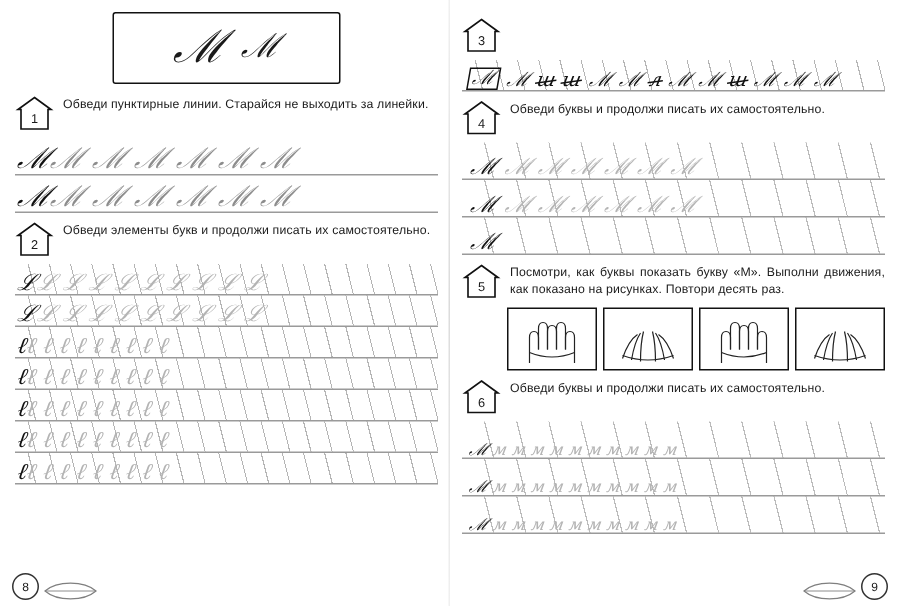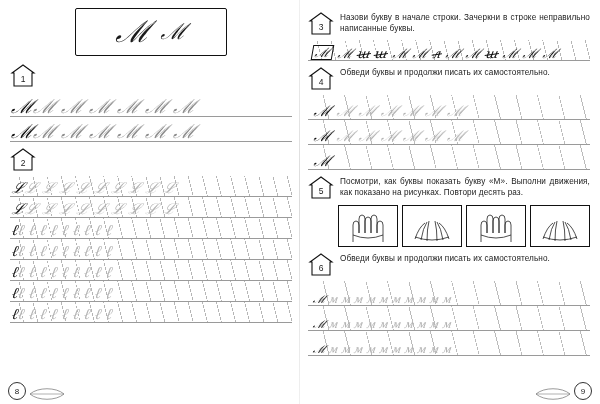--- a/index.html
+++ b/index.html
@@ -196,20 +196,21 @@
       <span class="glyph-small">ℳ</span>
     </div>
 
     <div class="task">
       <div class="house">
         <svg width="26" height="26" viewBox="0 0 26 26">
           <path d="M13 2 L24 10 L22 10 L22 23 L4 23 L4 10 L2 10 Z" fill="none" stroke="#111" stroke-width="1.1"></path>
         </svg>
         <div class="num">1</div>
       </div>
+      <div class="task-text">Обведи пунктирные линии. Старайся не выходить за линейки.</div>
     </div>
 
     <div class="rule-block">
       <div class="rule-line tall">
         <div class="hand h-lg">
           <span class="ink">ℳ</span>
           <span class="dash">ℳ ℳ ℳ ℳ ℳ ℳ</span>
         </div>
       </div>
       <div class="rule-line tall">
@@ -220,20 +221,21 @@
       </div>
     </div>
 
     <div class="task">
       <div class="house">
         <svg width="26" height="26" viewBox="0 0 26 26">
           <path d="M13 2 L24 10 L22 10 L22 23 L4 23 L4 10 L2 10 Z" fill="none" stroke="#111" stroke-width="1.1"></path>
         </svg>
         <div class="num">2</div>
       </div>
+      <div class="task-text">Обведи элементы букв и продолжи писать их самостоятельно.</div>
     </div>
 
     <div class="rule-block">
       <div class="rule-line">
         <div class="slants"></div>
         <div class="hand h-md">
           <span class="ink">ℒ</span>
           <span class="ghost">ℒ ℒ ℒ ℒ ℒ ℒ ℒ ℒ ℒ</span>
         </div>
       </div>
@@ -294,21 +296,20 @@
 
   <div class="col col-right">
 
     <div class="task">
       <div class="house">
         <svg width="26" height="26" viewBox="0 0 26 26">
           <path d="M13 2 L24 10 L22 10 L22 23 L4 23 L4 10 L2 10 Z" fill="none" stroke="#111" stroke-width="1.1"></path>
         </svg>
         <div class="num">3</div>
       </div>
-      <div class="task-text">Назови букву в начале строки. Зачеркни в строке неправильно написанные буквы.</div>
     </div>
 
     <div class="rule-block">
       <div class="rule-line">
         <div class="slants"></div>
         <div class="hand h-sm" style="gap:5px;padding-left:4px;">
           <span class="ink" style="border:0.8px solid #111;padding:0 2px;">ℳ</span>
           <span class="ink">ℳ</span>
           <span class="ink strike">ш</span>
           <span class="ink strike">ш</span>

